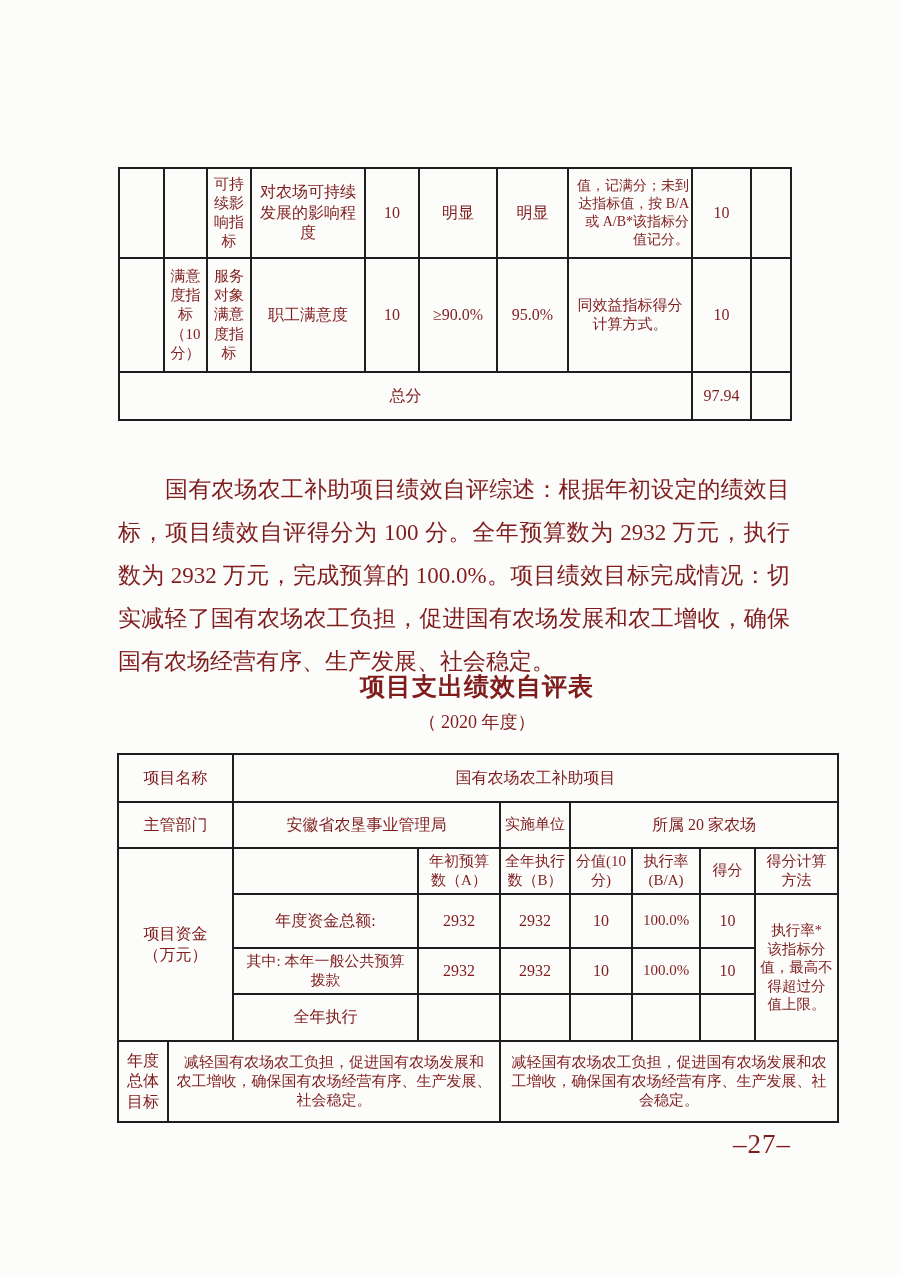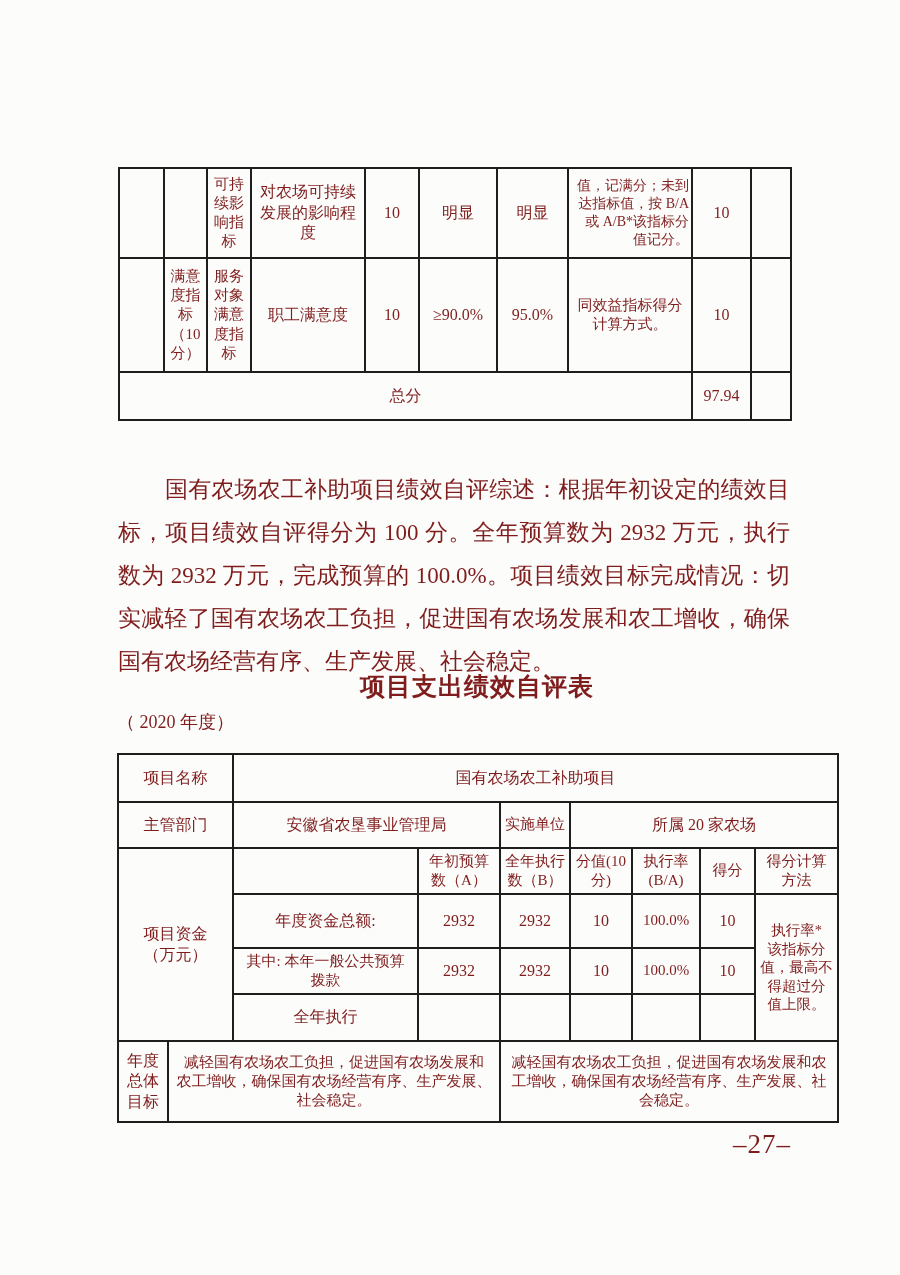--- a/index.html
+++ b/index.html
@@ -61,20 +61,21 @@
     left: 117px; top: 670px; width: 720px;
     text-align: center;
     font-family: "Liberation Sans", "DejaVu Sans", sans-serif;
     font-weight: 700;
     font-size: 25px;
     letter-spacing: 1px;
   }
   .doc-subtitle {
     position: absolute;
     left: 117px; top: 710px; width: 720px;
+    text-align: center;
     font-size: 18px;
   }
   .page-num {
     position: absolute;
     left: 733px; top: 1129px;
     font-size: 27px;
     letter-spacing: 1px;
   }
 </style>
 </head>

